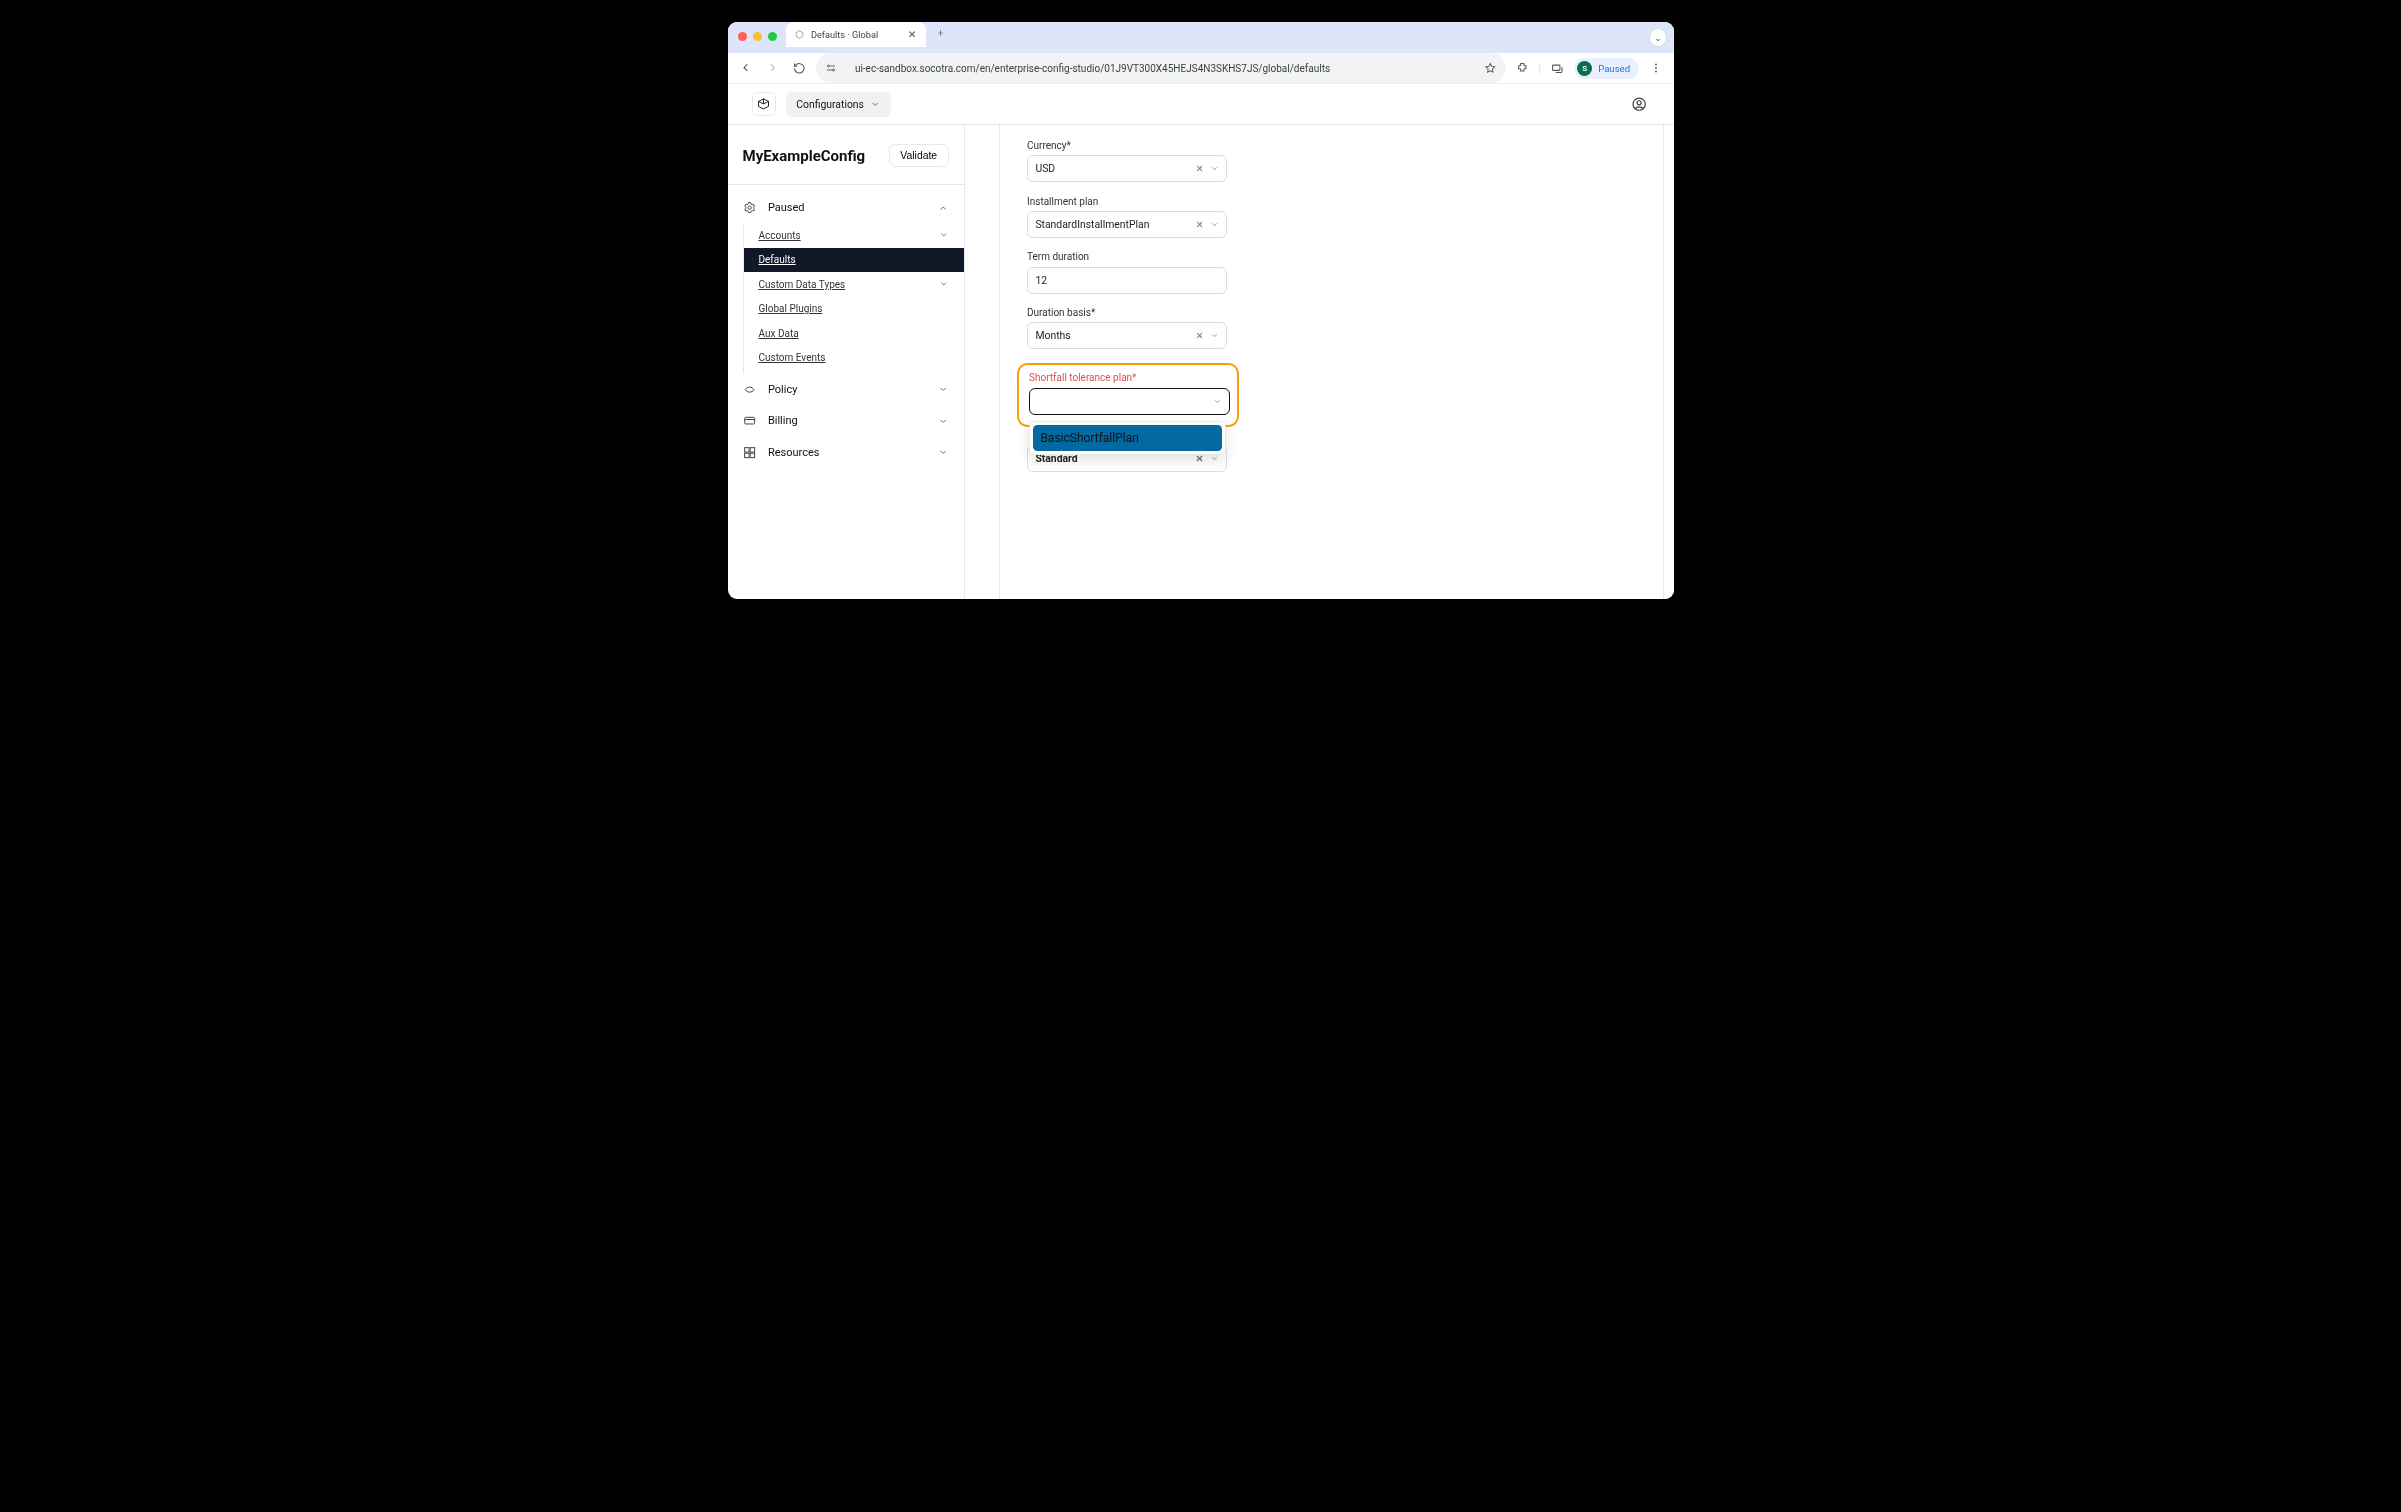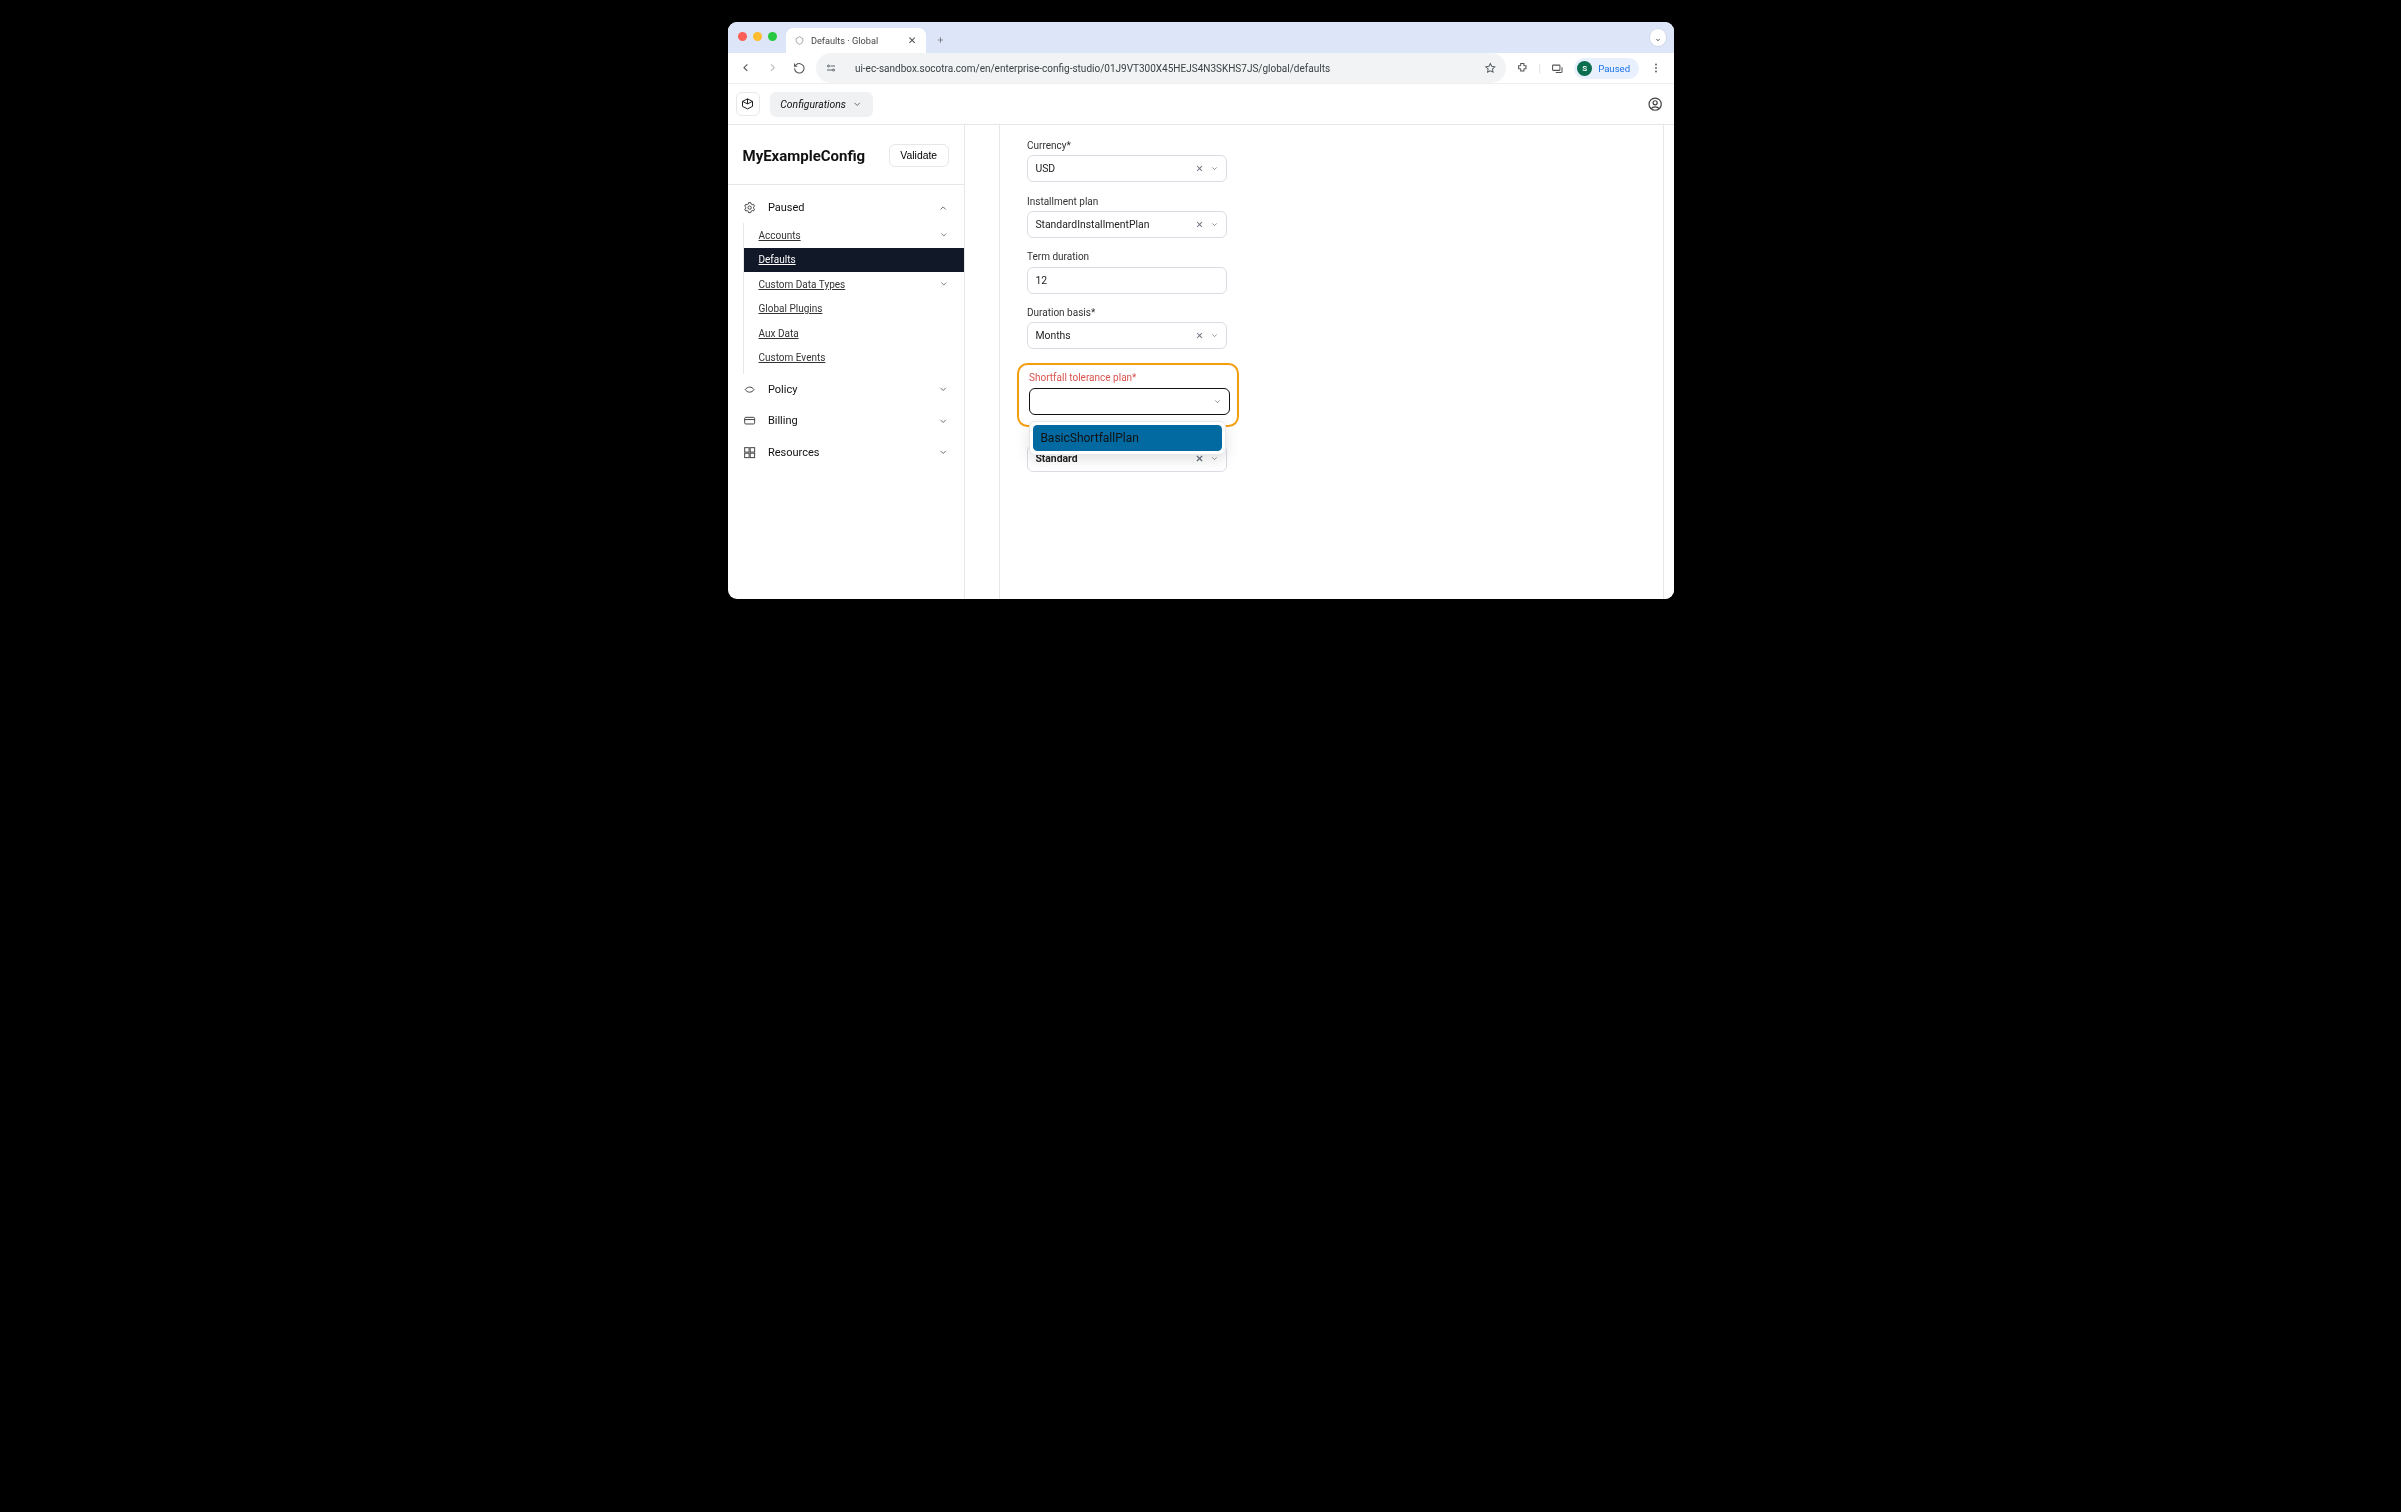--- a/index.html
+++ b/index.html
@@ -22,21 +22,20 @@
     overflow: hidden;
     box-shadow: 0 7.4px 30px rgba(0,0,0,.5);
     display: flex;
     flex-direction: column;
   }
   
   .tabbar {
     background: #dde6f9;
     height: 31px;
     display: flex;
-    align-items: flex-end;
     padding-left: 6px;
     position: relative;
   }
   .traffic {
     position: absolute;
     left: 10.4px;
     top: 10.4px;
     display: flex;
     gap: 6px;
   }
@@ -123,23 +122,22 @@
     display:flex; align-items:center; justify-content:center;
     font-size:8.1px; font-weight:600;
   }
 
   
   .appbar {
     height: 41px;
     border-bottom: 0.7px solid #e5e7eb;
     display:flex;
     align-items:center;
-    padding: 0 8px;
+    padding: 0 24px;
     gap: 10.4px;
-    font-style: italic;
   }
   .logo {
     width: 24px; height:24px;
     border:0.7px solid #e5e7eb; border-radius:6px;
     display:flex; align-items:center; justify-content:center;
   }
   .configs-btn {
     background:#f0f1f3;
     border-radius:6px;
     height: 25px;

